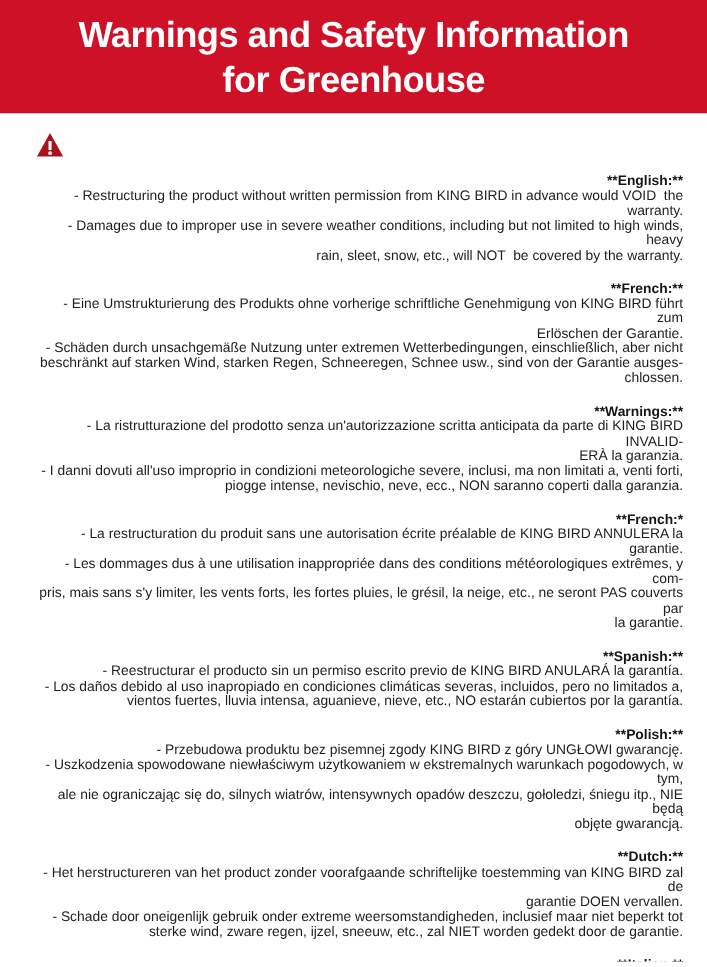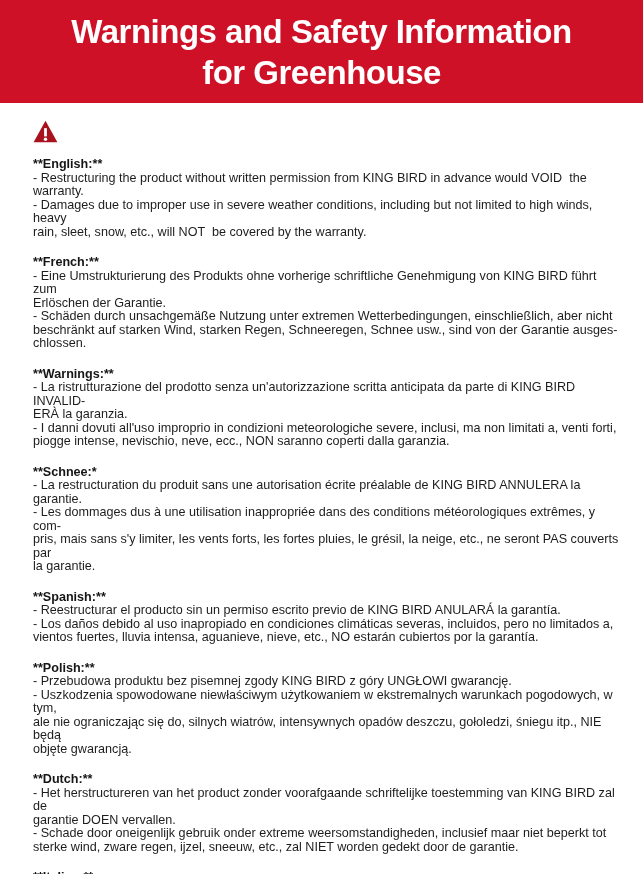--- a/index.html
+++ b/index.html
@@ -48,21 +48,21 @@
     font-weight: bold;
     letter-spacing: 0.5px;
     line-height: 28px;
   }
   .sections {
     padding: 0 22px 0 33px;
     color: #1d1d1d;
     font-size: 12.6px;
     line-height: 13.5px;
   }
-  .lang-section { margin: 12px 0 17px 0; }
+  .lang-section { margin: 12px 0 17px 0; text-align: right; }
   .lang-section:last-child { margin-bottom: 0; }
   .lang-heading {
     margin: 0;
     font-size: 12.6px;
     line-height: 13.5px;
     font-weight: bold;
     color: #151515;
   }
   .lang-body {
     margin: 0;
@@ -107,21 +107,21 @@
 
     <section class="lang-section">
       <h3 class="lang-heading">**Warnings:**</h3>
       <p class="lang-body">- La ristrutturazione del prodotto senza un'autorizzazione scritta anticipata da parte di KING BIRD INVALID-
 ERÀ la garanzia.
 - I danni dovuti all'uso improprio in condizioni meteorologiche severe, inclusi, ma non limitati a, venti forti,
 piogge intense, nevischio, neve, ecc., NON saranno coperti dalla garanzia.</p>
     </section>
 
     <section class="lang-section">
-      <h3 class="lang-heading">**Schnee:*</h3>
+      <h3 class="lang-heading">**French:*</h3>
       <p class="lang-body">- La restructuration du produit sans une autorisation écrite préalable de KING BIRD ANNULERA la garantie.
 - Les dommages dus à une utilisation inappropriée dans des conditions météorologiques extrêmes, y com-
 pris, mais sans s'y limiter, les vents forts, les fortes pluies, le grésil, la neige, etc., ne seront PAS couverts par
 la garantie.</p>
     </section>
 
     <section class="lang-section">
       <h3 class="lang-heading">**Spanish:**</h3>
       <p class="lang-body">- Reestructurar el producto sin un permiso escrito previo de KING BIRD ANULARÁ la garantía.
 - Los daños debido al uso inapropiado en condiciones climáticas severas, incluidos, pero no limitados a,

